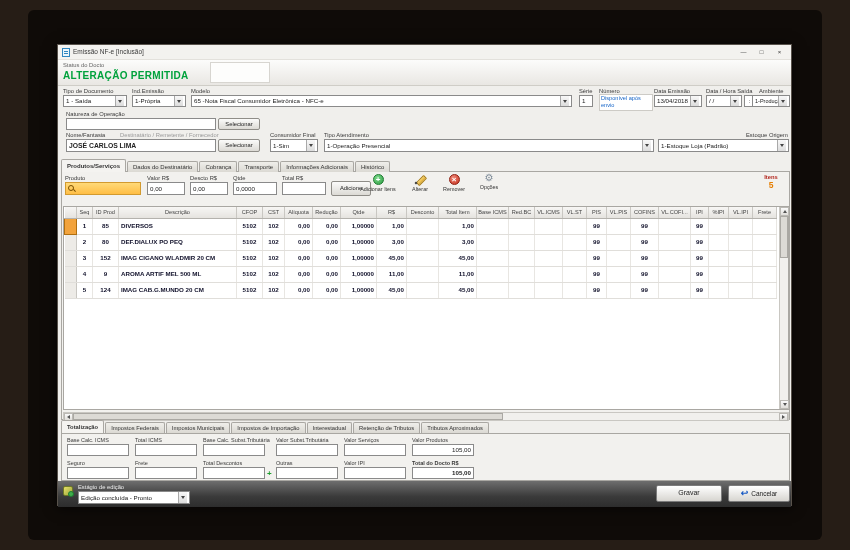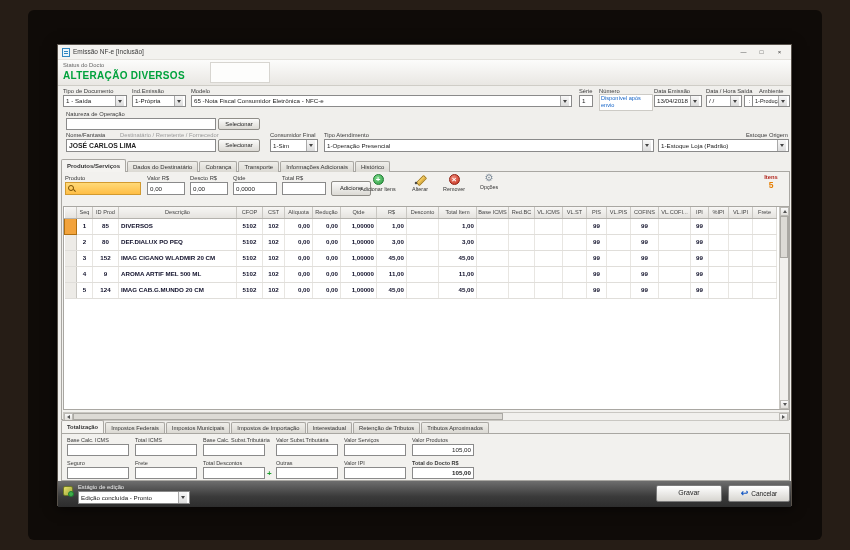--- a/index.html
+++ b/index.html
@@ -97,21 +97,21 @@
   <div class="titlebar">
     <span class="app-icon"></span>
     <span class="title-text">Emissão NF-e [Inclusão]</span>
     <span class="winbtn">—</span>
     <span class="winbtn">□</span>
     <span class="winbtn">×</span>
   </div>
 
   <div class="status-strip">
     <div class="sd-label">Status do Docto</div>
-    <div class="sd-value">ALTERAÇÃO DIVERSOS</div>
+    <div class="sd-value">ALTERAÇÃO PERMITIDA</div>
     <div class="sd-panel"></div>
   </div>
 
   <div class="form-area">
     <span class="lbl" style="left:5px;top:2px">Tipo de Documento</span>
     <div class="fld" style="left:5px;top:9px;width:64px">
       <span class="cv">1 - Saída</span>
       <span class="dd-btn">
           <span class="dd-arrow"></span>
         </span>

